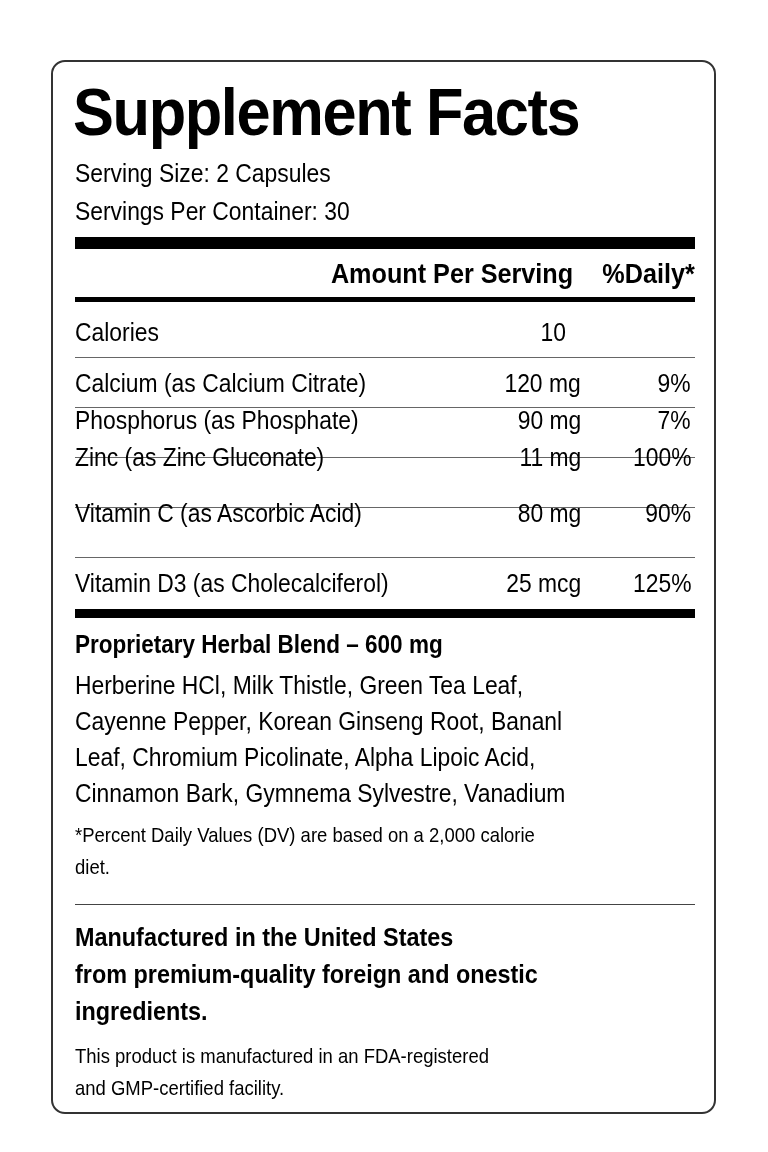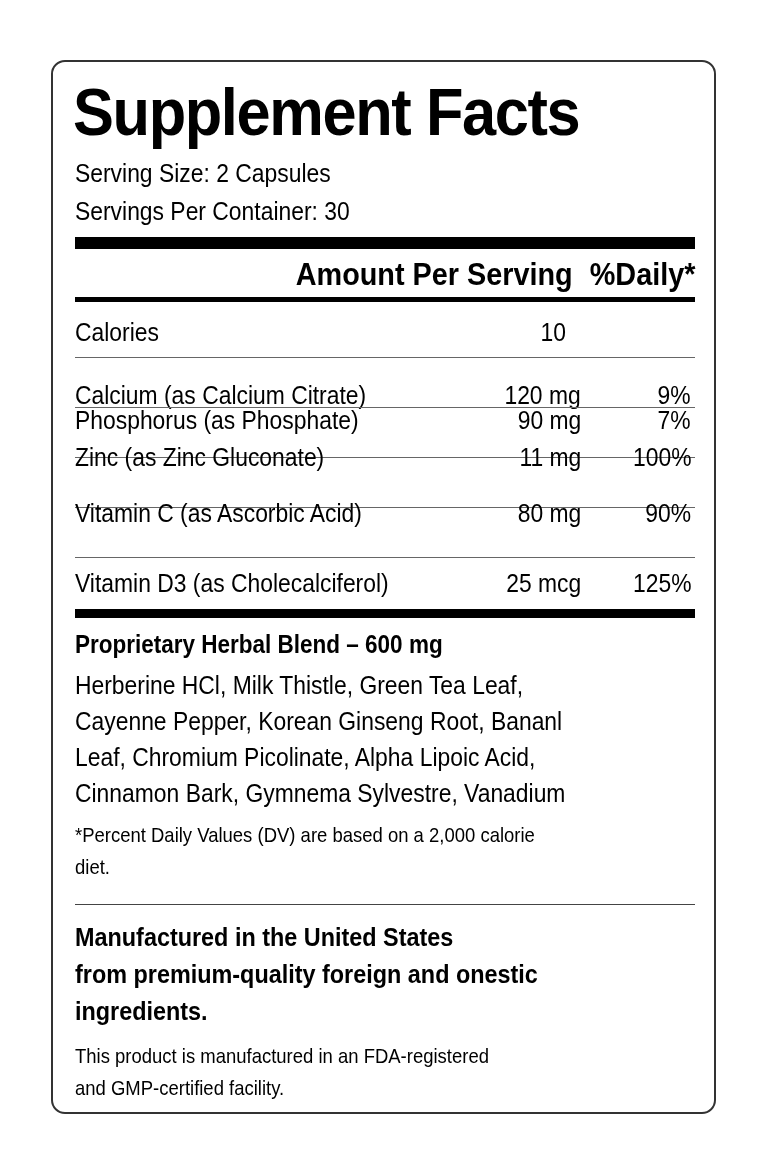--- a/index.html
+++ b/index.html
@@ -58,21 +58,21 @@
       width: 620px;
       height: 1px;
       background: #666;
     }
     .hdr {
       position: absolute;
       top: 252px;
       left: 75px;
       width: 620px;
       height: 44px;
-      font-size: 32px;
+      font-size: 28px;
       font-weight: bold;
       line-height: 44px;
     }
     .hdr .amt {
       position: absolute;
       right: 122px;
       white-space: nowrap;
       transform: scaleX(0.9);
       transform-origin: right center;
     }
@@ -183,21 +183,21 @@
 
 <div class="bar" style="top:297px; height:5px;"></div>
 
 <div class="row" style="top:307px;">
   <span class="name">Calories</span>
   <span class="amount center">10</span>
   <span class="pct"></span>
 </div>
 <div class="thin" style="top:357px;"></div>
 
-<div class="row" style="top:370px;">
+<div class="row" style="top:358px;">
   <span class="name">Calcium (as Calcium Citrate)</span>
   <span class="amount">120 mg</span>
   <span class="pct">9%</span>
 </div>
 <div class="thin" style="top:407px;"></div>
 
 <div class="row" style="top:395px;">
   <span class="name">Phosphorus (as Phosphate)</span>
   <span class="amount">90 mg</span>
   <span class="pct">7%</span>

